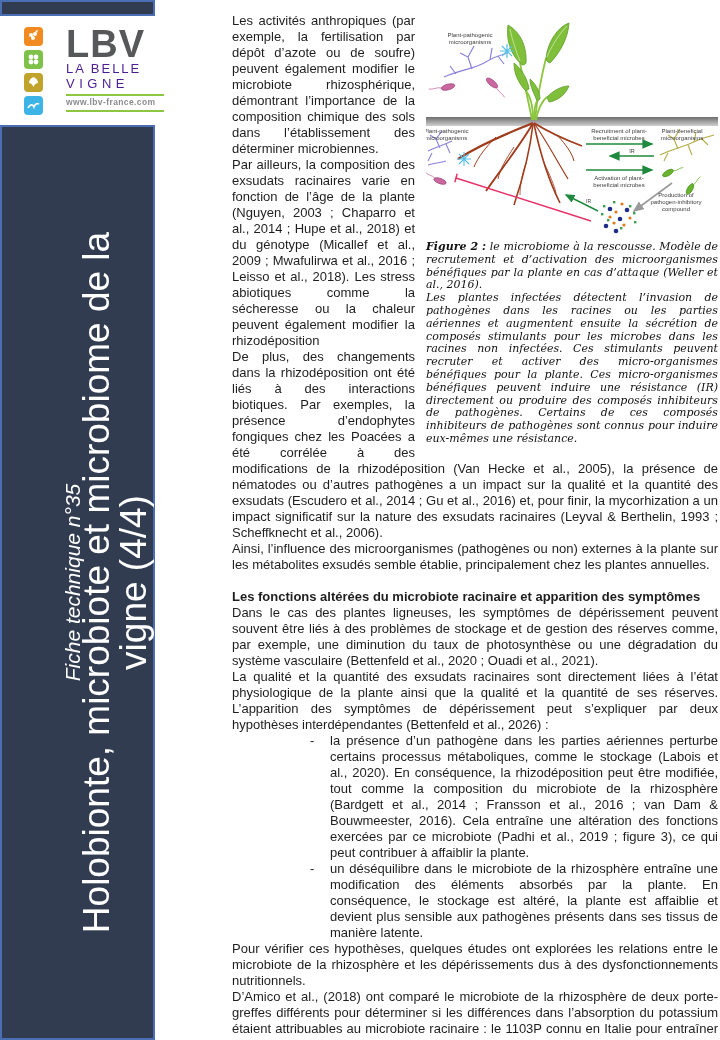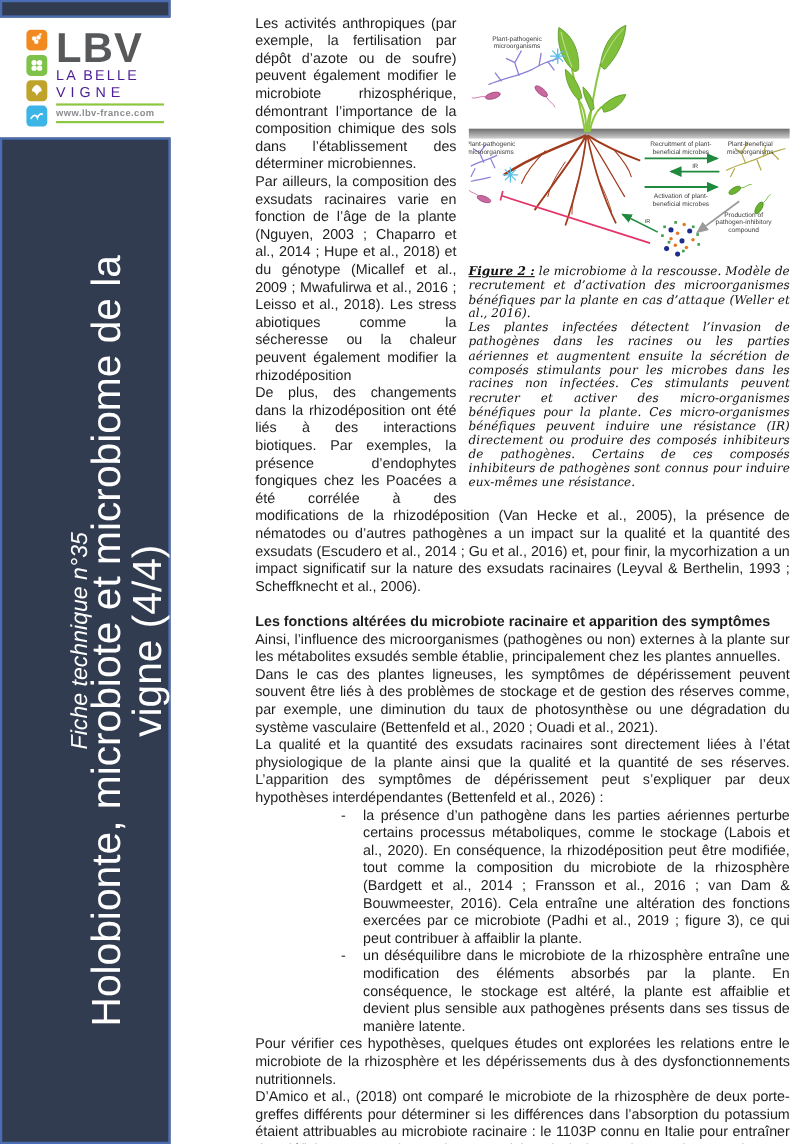--- a/index.html
+++ b/index.html
@@ -10,39 +10,39 @@
   .topstrip{position:absolute;left:0;top:0;width:155px;height:16px;background:#313c50;
             border:2px solid #4a6db3;box-sizing:border-box;}
   .sidebar{position:absolute;left:0;top:125px;width:155px;height:915px;background:#313c50;
            border:2px solid #4a6db3;box-sizing:border-box;}
   .sb-rot{position:absolute;transform-origin:0 0;transform:rotate(-90deg);
           width:915px;text-align:center;color:#ffffff;}
   .sb-sub{left:56px;top:1040px;height:34px;font-size:21px;font-style:italic;line-height:34px;}
   .sb-title{left:78px;top:1040px;height:76px;font-size:37px;line-height:37px;font-weight:400;}
 
   
-  .logo{position:absolute;left:24px;top:27px;display:flex;gap:8px;}
+  .logo{position:absolute;left:24px;top:27px;display:flex;gap:23px;}
   .licons{display:flex;flex-direction:column;gap:4px;}
   .lic{width:19px;height:19px;border-radius:4px;display:flex;align-items:center;justify-content:center;}
   .lic svg{display:block;}
   .ltxt{width:98px;}
   .lbv{font-size:38px;line-height:34px;font-weight:bold;color:#57585a;letter-spacing:1px;}
   .lline{font-size:13px;font-weight:normal;color:#4c1d95;letter-spacing:2px;line-height:15px;}
   .lline2{letter-spacing:4.5px;}
   .lrule{height:2px;background:#8dc63f;margin:3px 0 2px 0;}
   .lurl{font-size:8.5px;font-weight:bold;color:#8a8c8f;letter-spacing:0.4px;line-height:9px;}
 
   
   .content{position:absolute;left:232px;top:13px;width:486px;font-size:13px;line-height:16px;
            text-align:justify;}
   .figblock{float:right;width:292px;margin-left:11px;margin-bottom:2px;}
   .figblock svg{display:block;}
   .caption{margin-top:6px;font-family:"DejaVu Serif","Liberation Serif",serif;font-style:italic;
            font-size:11px;line-height:12.8px;color:#111;text-align:justify;}
-  .cap-label{font-weight:bold;text-decoration:underline;}
+  .cap-label{font-weight:bold;}
   p.para{margin:0;}
   p.heading{margin:16px 0 0 0;font-weight:bold;text-align:left;}
   .bullet{display:flex;margin:0;}
   .bullet .bmark{flex:0 0 20px;padding-left:78px;box-sizing:content-box;}
   .bullet .btext{flex:1;text-align:justify;}
   .indented{margin:0 0 0 98px;}
   .figtext{font-family:"Liberation Sans",sans-serif;fill:#3c3c3c;}
 </style>
 </head>
 <body>
@@ -271,23 +271,23 @@
           <span class="cap-label">Figure 2 :</span>
           <span>le microbiome à la rescousse. Modèle de recrutement et d’activation des microorganismes bénéfiques par la plante en cas d’attaque (Weller et al., 2016).</span>
         </div>
         <div>Les plantes infectées détectent l’invasion de pathogènes dans les racines ou les parties aériennes et augmentent ensuite la sécrétion de composés stimulants pour les microbes dans les racines non infectées. Ces stimulants peuvent recruter et activer des micro-organismes bénéfiques pour la plante. Ces micro-organismes bénéfiques peuvent induire une résistance (IR) directement ou produire des composés inhibiteurs de pathogènes. Certains de ces composés inhibiteurs de pathogènes sont connus pour induire eux-mêmes une résistance.</div>
       </div>
     </div>
 
     <p class="para">Les activités anthropiques (par exemple, la fertilisation par dépôt d’azote ou de soufre) peuvent également modifier le microbiote rhizosphérique, démontrant l’importance de la composition chimique des sols dans l’établissement des déterminer microbiennes.</p>
     <p class="para">Par ailleurs, la composition des exsudats racinaires varie en fonction de l’âge de la plante (Nguyen, 2003 ; Chaparro et al., 2014 ; Hupe et al., 2018) et du génotype (Micallef et al., 2009 ; Mwafulirwa et al., 2016 ; Leisso et al., 2018). Les stress abiotiques comme la sécheresse ou la chaleur peuvent également modifier la rhizodéposition</p>
     <p class="para">De plus, des changements dans la rhizodéposition ont été liés à des interactions biotiques. Par exemples, la présence d’endophytes fongiques chez les Poacées a été corrélée à des modifications de la rhizodéposition (Van Hecke et al., 2005), la présence de nématodes ou d’autres pathogènes a un impact sur la qualité et la quantité des exsudats (Escudero et al., 2014 ; Gu et al., 2016) et, pour finir, la mycorhization a un impact significatif sur la nature des exsudats racinaires (Leyval &amp; Berthelin, 1993 ; Scheffknecht et al., 2006).</p>
+    <p class="para">Ainsi, l’influence des microorganismes (pathogènes ou non) externes à la plante sur les métabolites exsudés semble établie, principalement chez les plantes annuelles.</p>
+
     <p class="para heading">Les fonctions altérées du microbiote racinaire et apparition des symptômes</p>
-
-    <p class="para">Ainsi, l’influence des microorganismes (pathogènes ou non) externes à la plante sur les métabolites exsudés semble établie, principalement chez les plantes annuelles.</p>
     <p class="para">Dans le cas des plantes ligneuses, les symptômes de dépérissement peuvent souvent être liés à des problèmes de stockage et de gestion des réserves comme, par exemple, une diminution du taux de photosynthèse ou une dégradation du système vasculaire (Bettenfeld et al., 2020 ; Ouadi et al., 2021).</p>
     <p class="para">La qualité et la quantité des exsudats racinaires sont directement liées à l’état physiologique de la plante ainsi que la qualité et la quantité de ses réserves. L’apparition des symptômes de dépérissement peut s’expliquer par deux hypothèses interdépendantes (Bettenfeld et al., 2026) :</p>
 
     <div class="para bullet">
       <span class="bmark">-</span>
       <span class="btext">la présence d’un pathogène dans les parties aériennes perturbe certains processus métaboliques, comme le stockage (Labois et al., 2020). En conséquence, la rhizodéposition peut être modifiée, tout comme la composition du microbiote de la rhizosphère (Bardgett et al., 2014 ; Fransson et al., 2016 ; van Dam &amp; Bouwmeester, 2016). Cela entraîne une altération des fonctions exercées par ce microbiote (Padhi et al., 2019 ; figure 3), ce qui peut contribuer à affaiblir la plante.</span>
     </div>
     <div class="para bullet">
       <span class="bmark">-</span>
       <span class="btext">un déséquilibre dans le microbiote de la rhizosphère entraîne une modification des éléments absorbés par la plante. En conséquence, le stockage est altéré, la plante est affaiblie et devient plus sensible aux pathogènes présents dans ses tissus de manière latente.</span>

